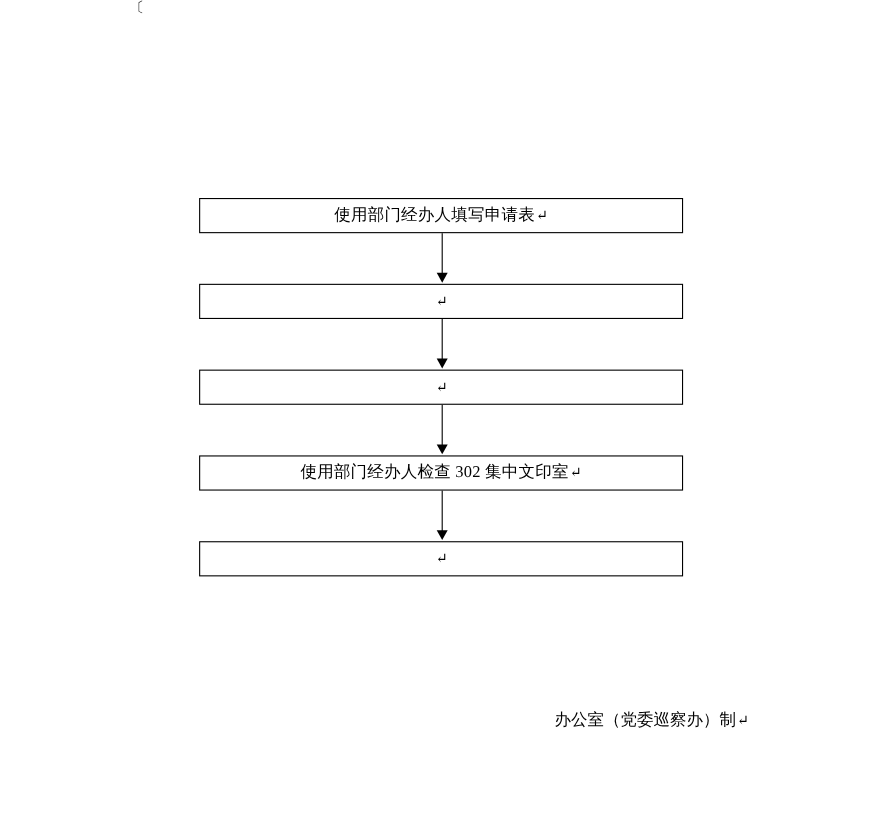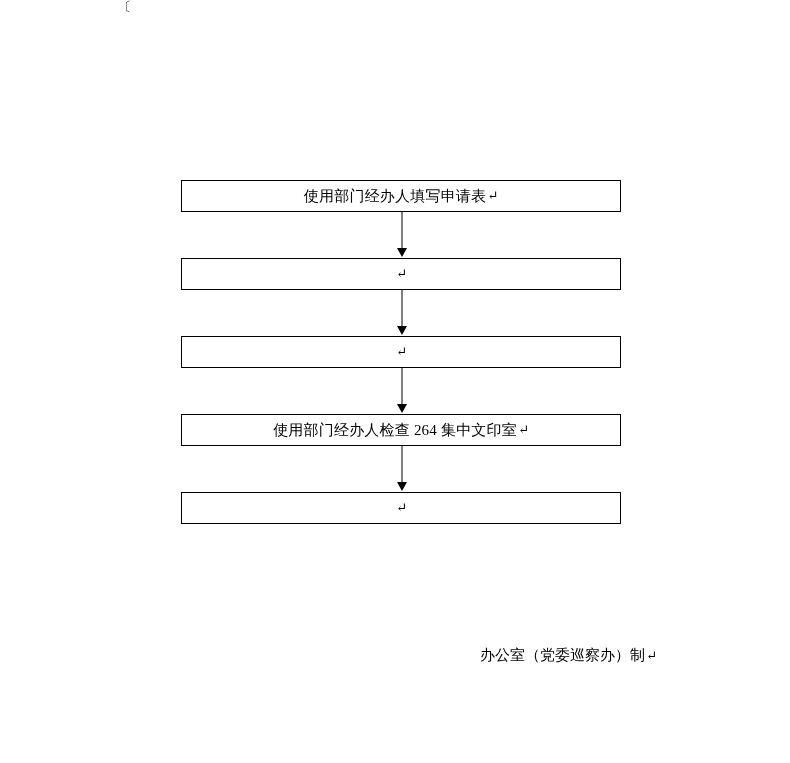--- a/index.html
+++ b/index.html
@@ -75,21 +75,21 @@
     top: 36px;
     width: 0;
     height: 0;
     border-left: 5px solid transparent;
     border-right: 5px solid transparent;
     border-top: 9px solid #000000;
     transform: translateX(-5px);
   }
   .footer {
     position: absolute;
-    left: 480px;
+    left: 504px;
     top: 646px;
     font-size: 15px;
     line-height: 18px;
     white-space: nowrap;
   }
 </style>
 </head>
 <body>
 
 <div class="page">
@@ -120,21 +120,21 @@
     <div class="node">
         <span class="pilcrow">↵</span>
     </div>
 
     <div class="connector">
       <div class="line"></div>
       <div class="head"></div>
     </div>
 
     <div class="node">
-      <span class="node-text">使用部门经办人检查 264 集中文印室</span>
+      <span class="node-text">使用部门经办人检查 302 集中文印室</span>
         <span class="pilcrow">↵</span>
     </div>
 
     <div class="connector">
       <div class="line"></div>
       <div class="head"></div>
     </div>
 
     <div class="node">
         <span class="pilcrow">↵</span>

